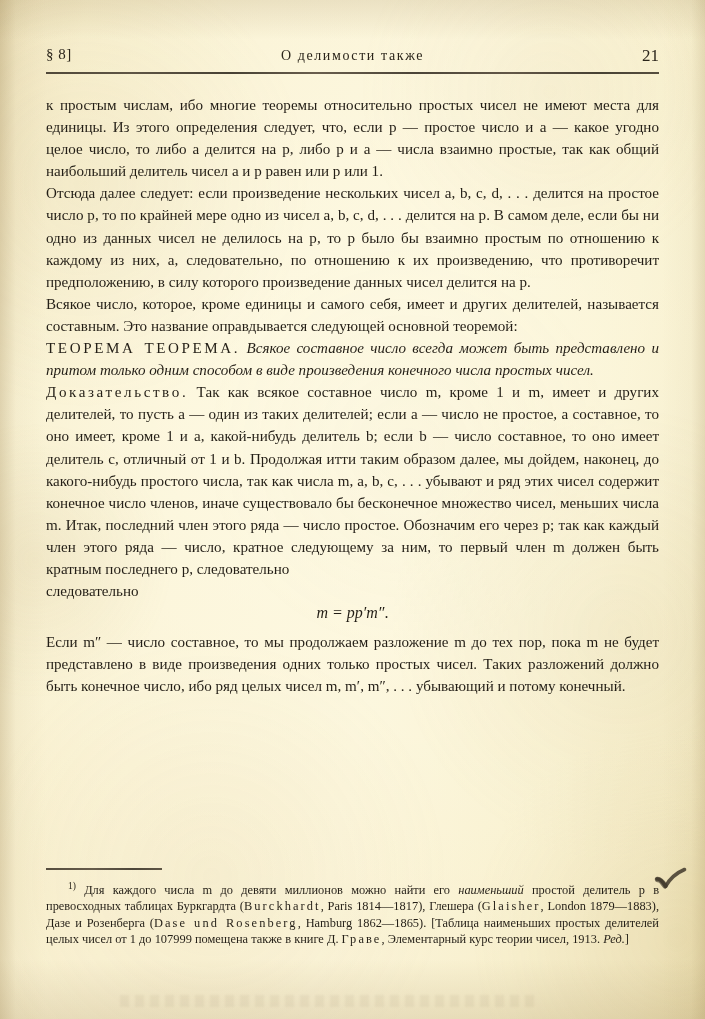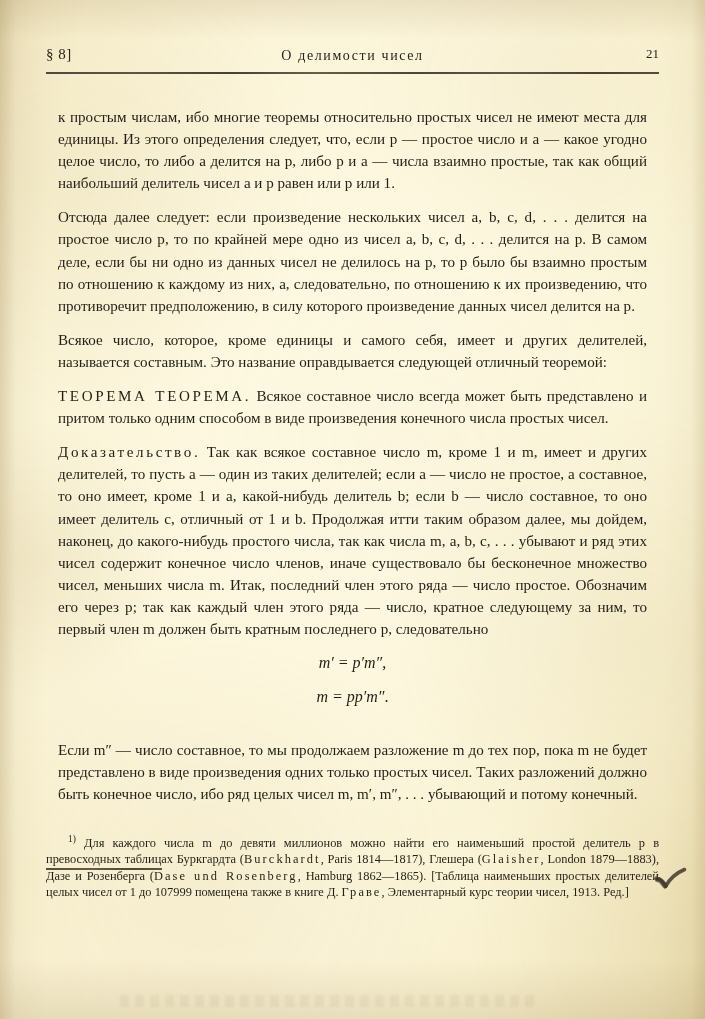--- a/index.html
+++ b/index.html
@@ -75,21 +75,21 @@
     top: 2px;
     width: 613px;
     text-align: center;
     font-size: 14px;
     letter-spacing: 1.6px;
   }
   .runhead .pageno {
     position: absolute;
     right: 0;
     top: 0;
-    font-size: 13px;
+    font-size: 17px;
   }
   .rule {
     position: absolute;
     top: 72px;
     left: 0;
     width: 613px;
     height: 2px;
     background: linear-gradient(to right,
         #3a3226 0%, #4a4032 14%, #2e281d 30%, #55493a 44%,
         #332c21 60%, #4e4234 76%, #2f291e 90%, #40382b 100%);
@@ -101,25 +101,25 @@
     position: absolute;
     top: 94px;
     left: 0;
     width: 613px;
     color: #231e16;
     font-size: 15.1px;
     line-height: 22.1px;
     text-align: justify;
   }
   .body p {
-    margin: 12px;
+    margin: 0;
     text-indent: 0;
   }
   .p-ind { text-indent: 26px; }
-  .ital { }
+  .ital { font-style: italic; }
   .spaced {
     letter-spacing: 2.6px;
   }
   .formula {
     text-align: center;
     text-indent: 0;
     font-style: italic;
     font-size: 16px;
     margin: 11px 0 9px 0;
   }
@@ -140,21 +140,21 @@
     position: absolute;
     top: 868px;
     left: 0;
     width: 116px;
     height: 2px;
     background: linear-gradient(to right, #393125 0%, #4c4133 40%, #2f291f 75%, #433a2c 100%);
     opacity: 0.85;
   }
   .footnote {
     position: absolute;
-    top: 831px;
+    top: 878px;
     left: 0;
     width: 613px;
     font-size: 12.4px;
     line-height: 16.3px;
     color: #241f17;
     text-align: justify;
   }
   .footnote p { margin: 0; }
   .fn-first { text-indent: 22px; }
   .fn-mark {
@@ -193,41 +193,41 @@
 <body>
 
 <div class="page">
   <div class="grain"></div>
   <div class="edge-shade"></div>
 
   <div class="content">
 
     <div class="runhead">
       <span class="sec">§ 8]</span>
-      <span class="title">О делимости чисел</span>
+      <span class="title">О делимости также</span>
       <span class="pageno">21</span>
     </div>
     <div class="rule"></div>
 
     <div class="body">
 
       <p><span>к простым числам, ибо многие теоремы относительно простых чисел не имеют места для единицы. Из этого определения следует, что, если p — простое число и a — какое угодно целое число, то либо a делится на p, либо p и a — числа взаимно простые, так как общий наибольший делитель чисел a и p равен или p или 1.</span></p>
 
       <p class="p-ind"><span>Отсюда далее следует: если произведение нескольких чисел a, b, c, d, . . . делится на простое число p, то по крайней мере одно из чисел a, b, c, d, . . . делится на p. В самом деле, если бы ни одно из данных чисел не делилось на p, то p было бы взаимно простым по отношению к каждому из них, а, следовательно, по отношению к их произведению, что противоречит предположению, в силу которого произведение данных чисел делится на p.</span></p>
 
-      <p class="p-ind"><span>Всякое число, которое, кроме единицы и самого себя, имеет и других делителей, называется составным. Это название оправдывается следующей отличный теоремой:</span></p>
+      <p class="p-ind"><span>Всякое число, которое, кроме единицы и самого себя, имеет и других делителей, называется составным. Это название оправдывается следующей основной теоремой:</span></p>
 
       <p class="p-ind"><span class="spaced">ТЕОРЕМА ТЕОРЕМА.</span> <span class="ital">Всякое составное число всегда может быть представлено и притом только одним способом в виде произведения конечного числа простых чисел.</span></p>
 
       <p class="p-ind"><span class="spaced">Доказательство.</span> <span>Так как всякое составное число m, кроме 1 и m, имеет и других делителей, то пусть a — один из таких делителей; если a — число не простое, а составное, то оно имеет, кроме 1 и a, какой-нибудь делитель b; если b — число составное, то оно имеет делитель c, отличный от 1 и b. Продолжая итти таким образом далее, мы дойдем, наконец, до какого-нибудь простого числа, так как числа m, a, b, c, . . . убывают и ряд этих чисел содержит конечное число членов, иначе существовало бы бесконечное множество чисел, меньших числа m. Итак, последний член этого ряда — число простое. Обозначим его через p; так как каждый член этого ряда — число, кратное следующему за ним, то первый член m должен быть кратным последнего p, следовательно</span></p>
 
 
 
-      <p class="formula"><span>m′ = p′m″</span><span class="tail">,</span></p>
-
+
+      <p class="noind"><span>следовательно</span></p>
 
       <p class="formula"><span>m = pp′m″</span><span class="tail">.</span></p>
 
       <div class="gap-s"></div>
 
       <p class="noind"><span>Если m″ — число составное, то мы продолжаем разложение m до тех пор, пока m не будет представлено в виде произведения одних только простых чисел. Таких разложений должно быть конечное число, ибо ряд целых чисел m, m′, m″, . . . убывающий и потому конечный.</span></p>
 
     </div>
 
     <div class="fn-rule"></div>

